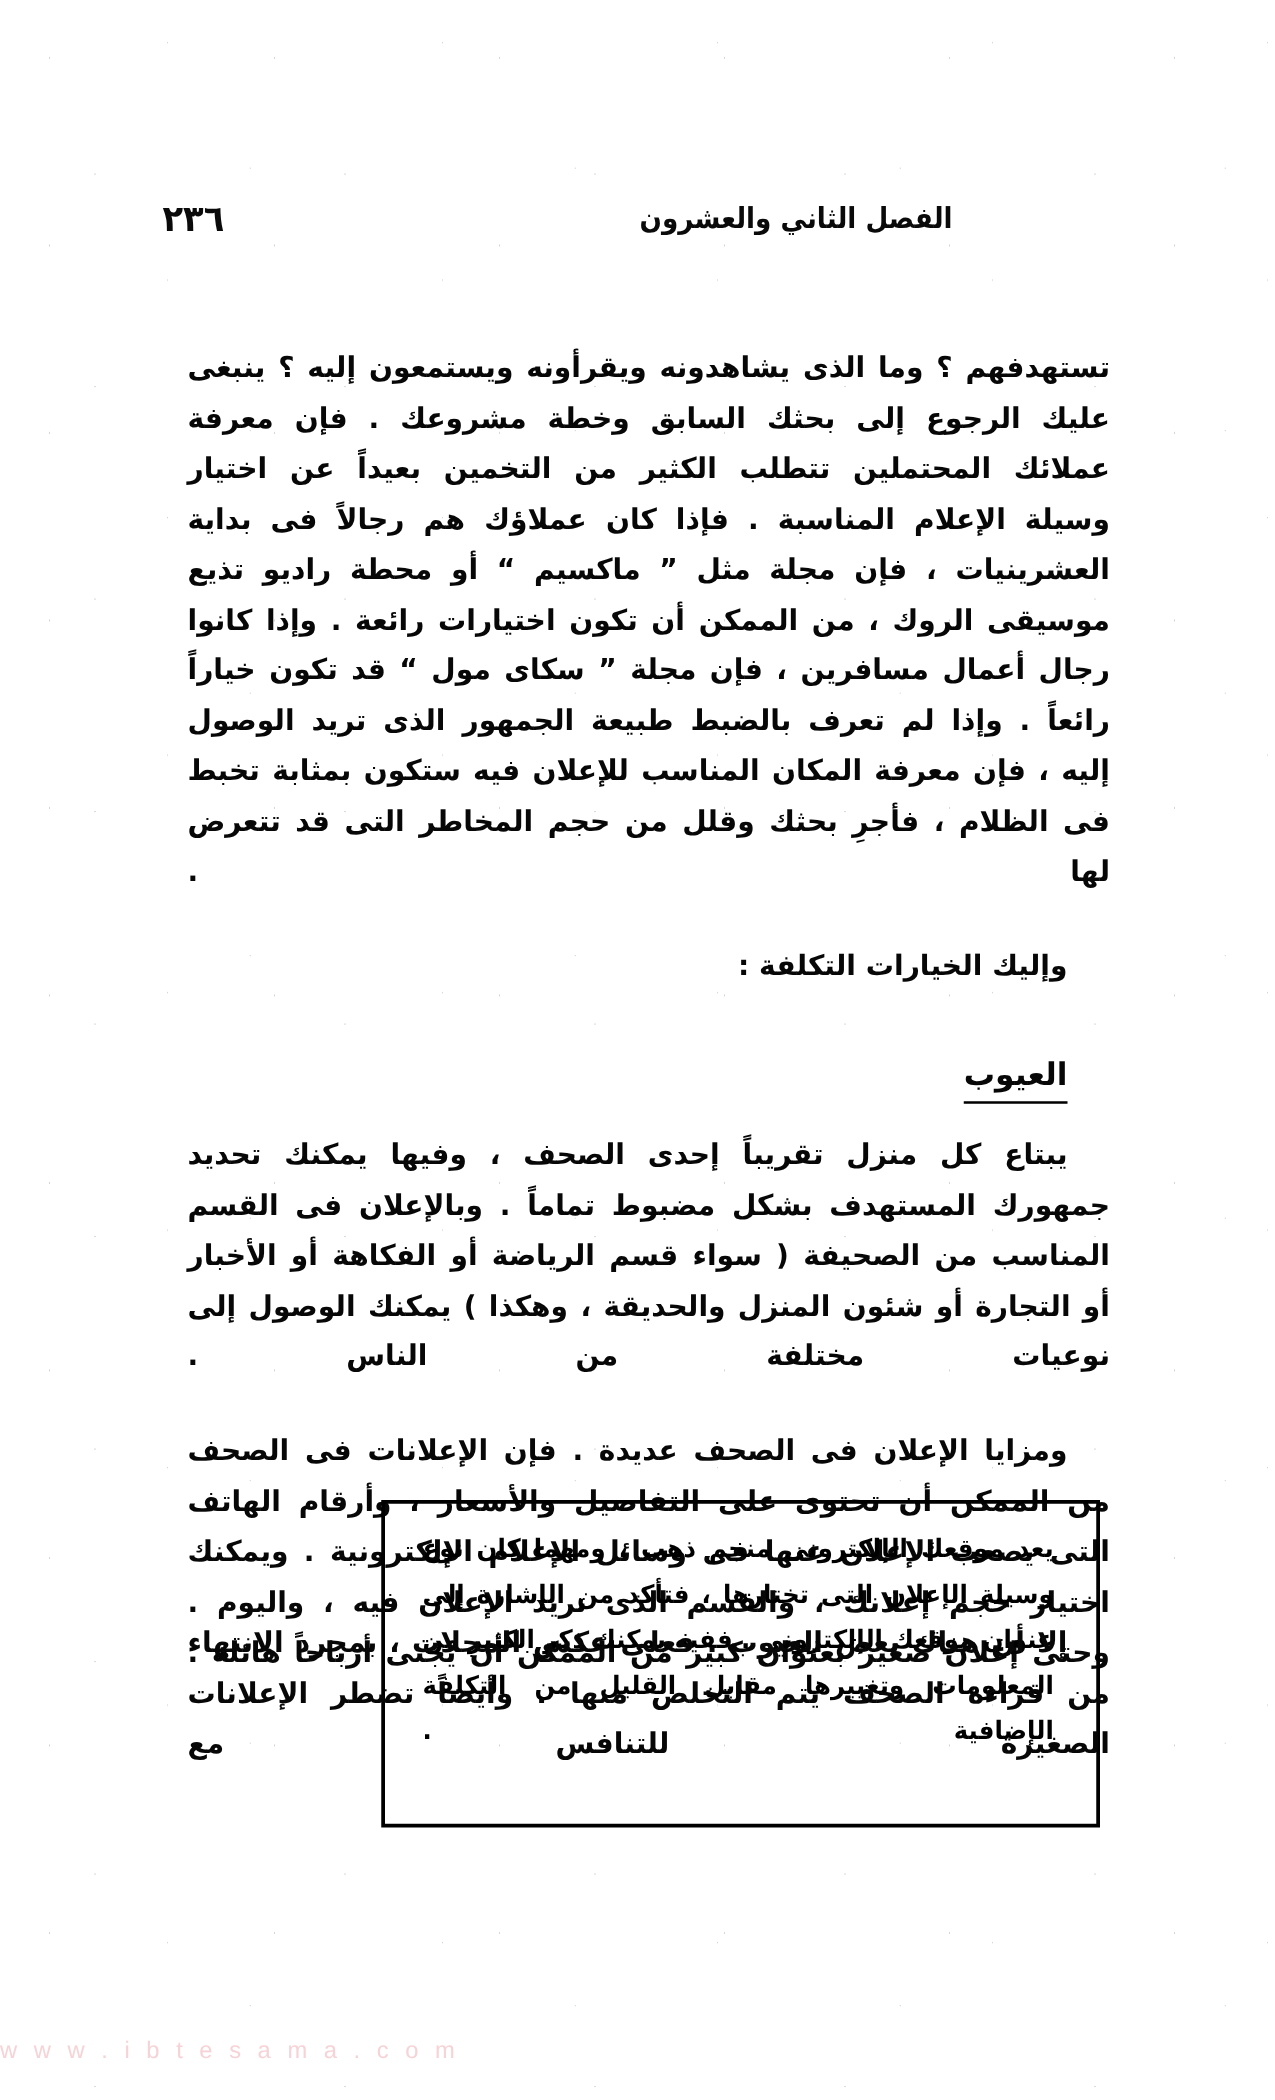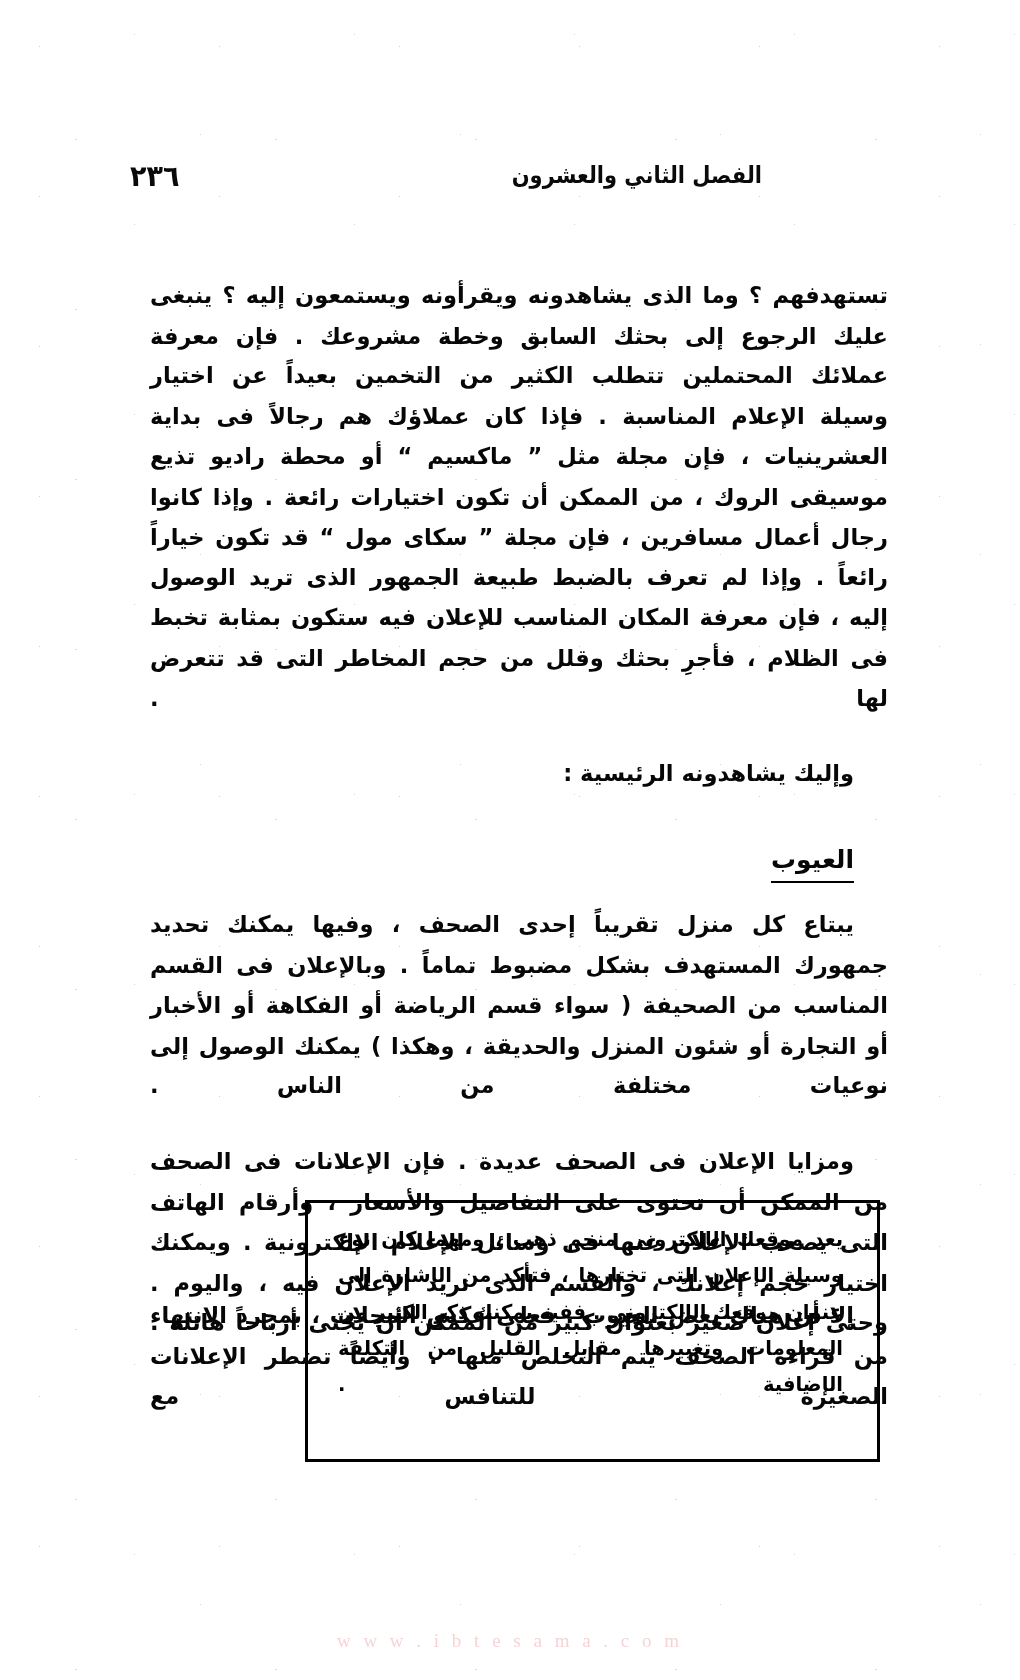--- a/index.html
+++ b/index.html
@@ -124,23 +124,23 @@
     display: inline-block;
     width: 100%;
   }
 
   
   .watermark {
     position: absolute;
     bottom: 28px;
     left: 0;
     right: 0;
-    text-align: center;
+    text-align: left;
     direction: ltr;
-    font-family: Liberation Serif, serif;
+    font-family: Liberation Sans, sans-serif;
     font-size: 19px;
     letter-spacing: 4px;
     color: #f6d3d6;
     user-select: none;
   }
 
   
   .speckle {
     position: absolute;
     inset: 0;
@@ -161,21 +161,21 @@
 
   <div class="page-header">
     <span class="chapter-title">الفصل الثاني والعشرون</span>
     <span class="page-number">٢٣٦</span>
   </div>
 
   <div class="content">
 
     <p class="para">تستهدفهم ؟ وما الذى يشاهدونه ويقرأونه ويستمعون إليه ؟ ينبغى عليك الرجوع إلى بحثك السابق وخطة مشروعك . فإن معرفة عملائك المحتملين تتطلب الكثير من التخمين بعيداً عن اختيار وسيلة الإعلام المناسبة . فإذا كان عملاؤك هم رجالاً فى بداية العشرينيات ، فإن مجلة مثل ” ماكسيم “ أو محطة راديو تذيع موسيقى الروك ، من الممكن أن تكون اختيارات رائعة . وإذا كانوا رجال أعمال مسافرين ، فإن مجلة ” سكاى مول “ قد تكون خياراً رائعاً . وإذا لم تعرف بالضبط طبيعة الجمهور الذى تريد الوصول إليه ، فإن معرفة المكان المناسب للإعلان فيه ستكون بمثابة تخبط فى الظلام ، فأجرِ بحثك وقلل من حجم المخاطر التى قد تتعرض لها .</p>
 
-    <p class="tail-line indented">وإليك يشاهدونه الرئيسية :</p>
+    <p class="tail-line indented">وإليك الخيارات التكلفة :</p>
 
     <div style="height:46px"></div>
 
     <p class="tail-line indented" style="font-size:25px;line-height:40px;">
       <span class="heading-underline" style="border-bottom:2.5px solid #000;padding-bottom:1px;display:inline-block;font-weight:700;">العيوب</span>
     </p>
 
     <div style="height:24px"></div>
 
     <p class="para" style="text-indent:34px;">يبتاع كل منزل تقريباً إحدى الصحف ، وفيها يمكنك تحديد جمهورك المستهدف بشكل مضبوط تماماً . وبالإعلان فى القسم المناسب من الصحيفة ( سواء قسم الرياضة أو الفكاهة أو الأخبار أو التجارة أو شئون المنزل والحديقة ، وهكذا ) يمكنك الوصول إلى نوعيات مختلفة من الناس .</p>

